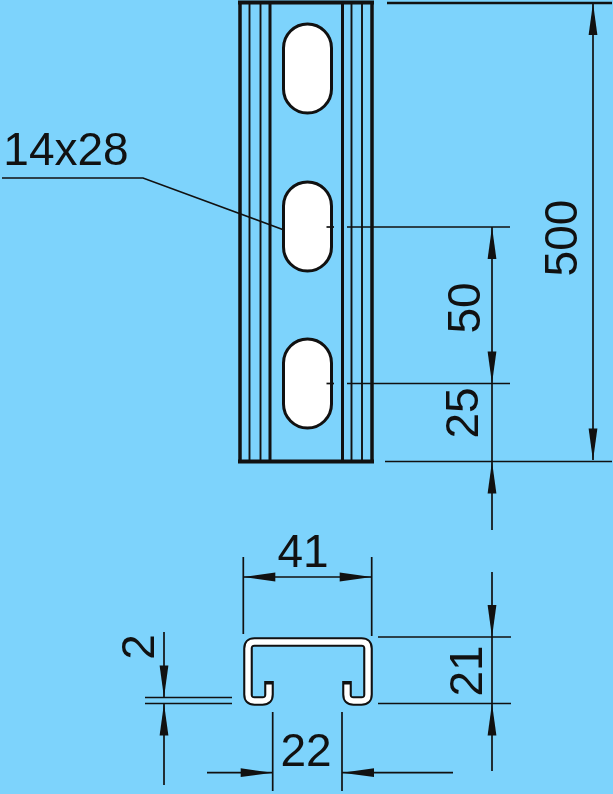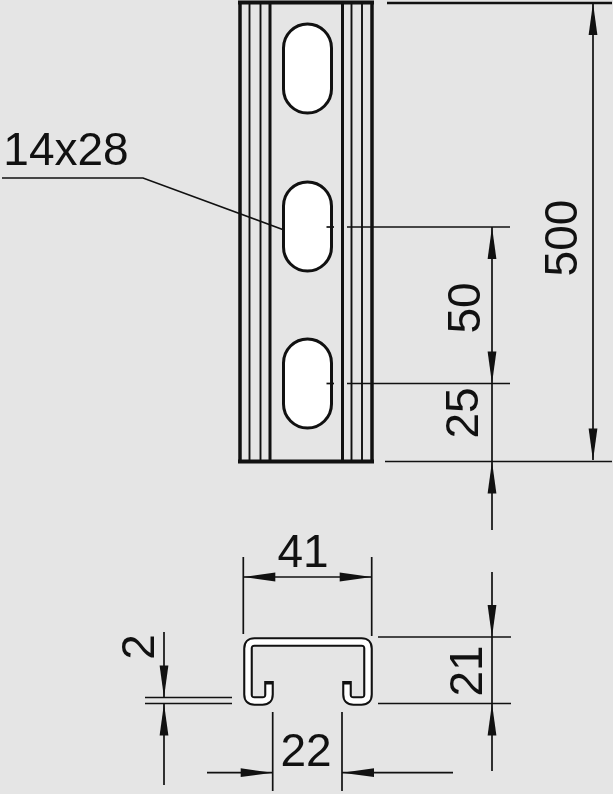--- a/index.html
+++ b/index.html
@@ -1,16 +1,16 @@
 <!DOCTYPE html>
 <html><head>
 <meta charset="utf-8">
 <style>
   html,body{margin:0;padding:0;background:#ffffff;}
-  .sheet{position:relative;width:613px;height:794px;background:#e5e5e5;overflow:hidden;
+  .sheet{position:relative;width:613px;height:794px;background:#7dd3fc;overflow:hidden;
          font-family:"Liberation Sans", sans-serif;}
   svg{position:absolute;left:0;top:0;display:block;}
   svg text{font-family:"Liberation Sans", sans-serif;font-size:46px;fill:#111;}
   .ln{stroke:#111;fill:none;}
   .thick{stroke-width:3.5;}
   .med{stroke-width:3;}
   .thin{stroke-width:1.9;}
   .dim{stroke-width:1.7;}
   .arr{fill:#111;stroke:none;}
   .slot{fill:#ffffff;stroke:#111;stroke-width:3;}

